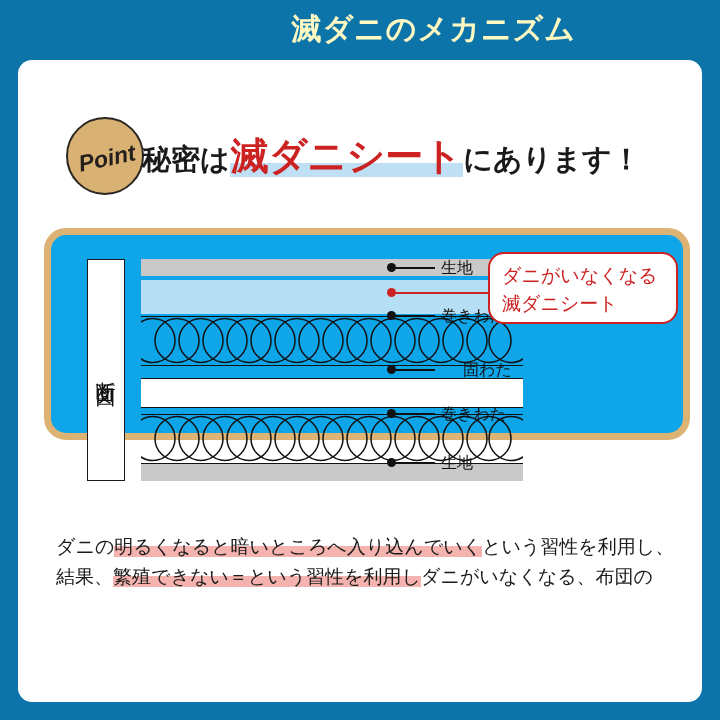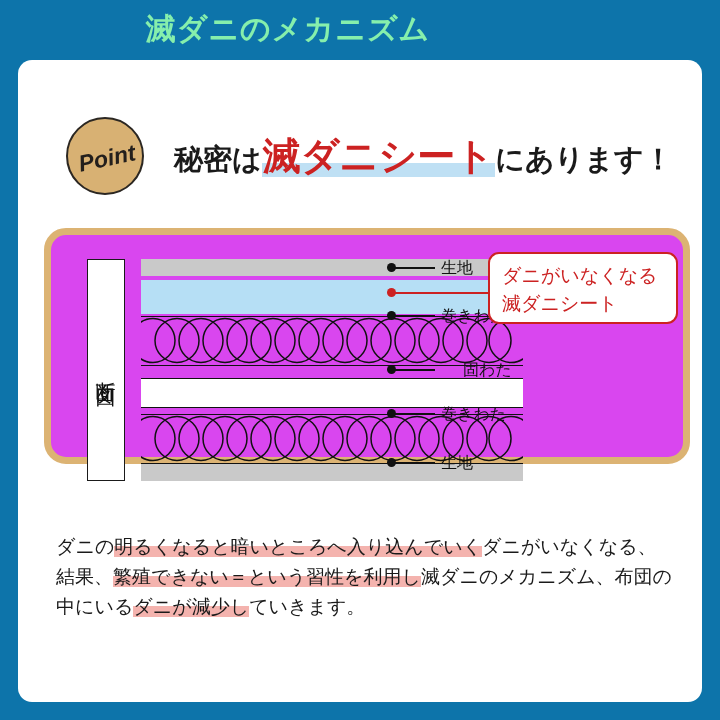--- a/index.html
+++ b/index.html
@@ -22,22 +22,22 @@
   }
 
   
   #header-title {
     position: absolute;
     top: 0;
     left: 0;
     width: 576px;
     height: 58px;
     line-height: 58px;
-    text-align: center;
-    color: #86efac;
+    text-align: right;
+    color: #fef9c3;
     font-size: 30px;
     font-weight: bold;
     letter-spacing: 1px;
     white-space: nowrap;
   }
 
   
   #card {
     position: absolute;
     left: 18px;
@@ -78,21 +78,21 @@
     text-align: center;
     font-size: 23px;
     font-weight: bold;
     font-style: italic;
     color: #231f1c;
     transform: rotate(-12deg);
   }
 
   #headline {
     position: absolute;
-    left: 156px;
+    left: 124px;
     top: 8px;
     width: 540px;
     height: 76px;
     line-height: 76px;
     white-space: nowrap;
     font-size: 29px;
     font-weight: bold;
     color: #1a1a1a;
   }
   #headline .hl-red {
@@ -102,25 +102,25 @@
     background: linear-gradient(to top, #bfe0f4 0px, #bfe0f4 14px, rgba(255,255,255,0) 14px);
     padding: 0 1px;
   }
 
   
   #diagram-box {
     position: absolute;
     left: 26px;
     top: 168px;
     width: 646px;
-    height: 236px;
+    height: 212px;
     border: 7px solid #dcb373;
     border-radius: 22px;
     box-sizing: border-box;
-    background: #d946ef;
+    background: #0ea5e9;
   }
 
   
   #section-caption {
     position: absolute;
     left: 36px;
     top: 24px;
     width: 38px;
     height: 222px;
     border: 1.6px solid #1a1a1a;
@@ -200,21 +200,21 @@
   }
 
   
   #callout {
     position: absolute;
     left: 437px;
     top: 17px;
     width: 190px;
     height: 72px;
     border: 2.4px solid #cc2222;
-    border-radius: 11px;
+    border-radius: 16px;
     box-sizing: border-box;
     background: #ffffff;
     padding: 8px 0 0 12px;
   }
   .callout-line {
     font-size: 19px;
     color: #cc2222;
     line-height: 28px;
     white-space: nowrap;
   }
@@ -332,19 +332,18 @@
       <div class="side-label" style="left:390px; top:220px;">生地</div>
 
       <div id="callout">
         <div class="callout-line">ダニがいなくなる</div>
         <div class="callout-line">滅ダニシート</div>
       </div>
 
     </div>
 
     <div id="paragraph">
-        <div class="pline"><span>ダニの</span><span class="mark">明るくなると暗いところへ入り込んでいく</span><span>ダニがいなくなる、</span></div>
-        <div class="pline"><span>結果、</span><span class="mark">繁殖できない＝という習性を利用し</span><span>滅ダニのメカニズム、布団の</span></div>
-        <div class="pline"><span>中にいる</span><span class="mark">ダニが減少し</span><span>ていきます。</span></div>
+        <div class="pline"><span>ダニの</span><span class="mark">明るくなると暗いところへ入り込んでいく</span><span>という習性を利用し、</span></div>
+        <div class="pline"><span>結果、</span><span class="mark">繁殖できない＝という習性を利用し</span><span>ダニがいなくなる、布団の</span></div>
       </div>
 
   </div>
 </div>
 
 </body></html>

